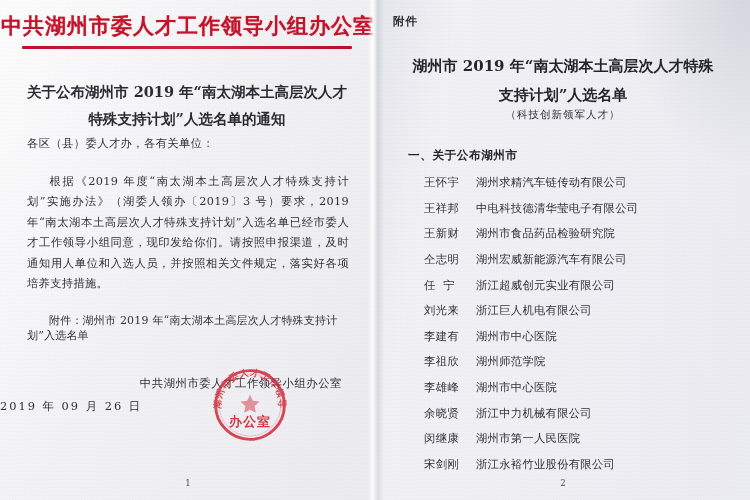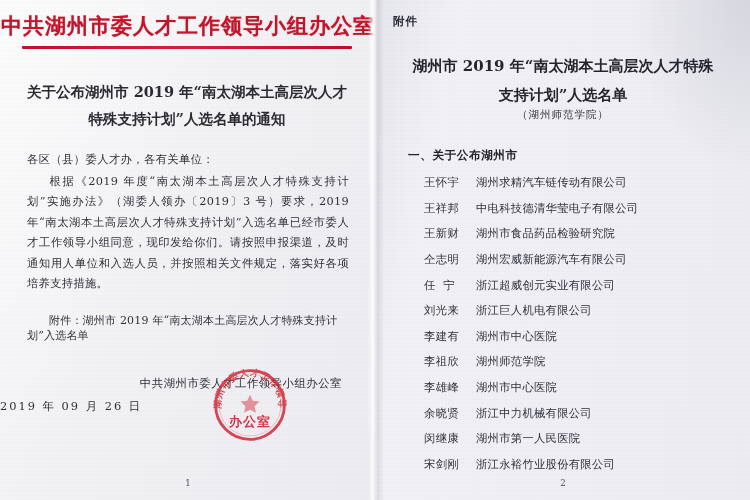--- a/index.html
+++ b/index.html
@@ -46,21 +46,21 @@
     text-shadow:0 0 1px rgba(195,20,44,.55);
   }
   .red-rule{position:absolute;left:22px;width:330px;top:46px;height:3px;
     background:linear-gradient(90deg,#c01029,#d4213a 50%,#bb0f26);border-radius:1px;}
 
   .subject{
     position:absolute;left:26px;width:322px;top:78px;text-align:center;
     font-size:14.5px;font-weight:bold;line-height:27px;color:#2b2b33;
   }
 
-  .salutation{position:absolute;left:27px;top:152px;font-size:11.3px;color:#30303a;letter-spacing:.4px;}
+  .salutation{position:absolute;left:27px;top:136px;font-size:11.3px;color:#30303a;letter-spacing:.4px;}
 
   .body-copy{position:absolute;left:27px;width:322px;top:172px;
     font-size:11.3px;line-height:20.4px;color:#30303a;letter-spacing:.3px;text-align:justify;}
   .body-copy p{margin:0;}
   .body-copy .indent{text-indent:2em;}
 
   .attach-line{position:absolute;left:27px;width:330px;top:313px;
     font-size:11px;color:#30303a;text-indent:2em;letter-spacing:.2px;}
 
   .signer{position:absolute;left:0;right:34px;top:376px;text-align:right;
@@ -144,21 +144,21 @@
   <div class="sheet sheet-right">
     <div class="grain"></div>
     <div class="corner-fade"></div>
 
     <div class="attach-label">附件</div>
 
     <div class="list-title">
       <div>湖州市 2019 年“南太湖本土高层次人才特殊</div>
       <div>支持计划”人选名单</div>
     </div>
-    <div class="list-subtitle">（湖州师范学院）</div>
+    <div class="list-subtitle">（科技创新领军人才）</div>
 
     <div class="cat-heading">一、关于公布湖州市</div>
 
     <div class="name-rows" id="name-rows">
         <div class="name-row">
           <div class="nm">王怀宇</div>
           <div class="org">湖州求精汽车链传动有限公司</div>
         </div>
         <div class="name-row">
           <div class="nm">王祥邦</div>

